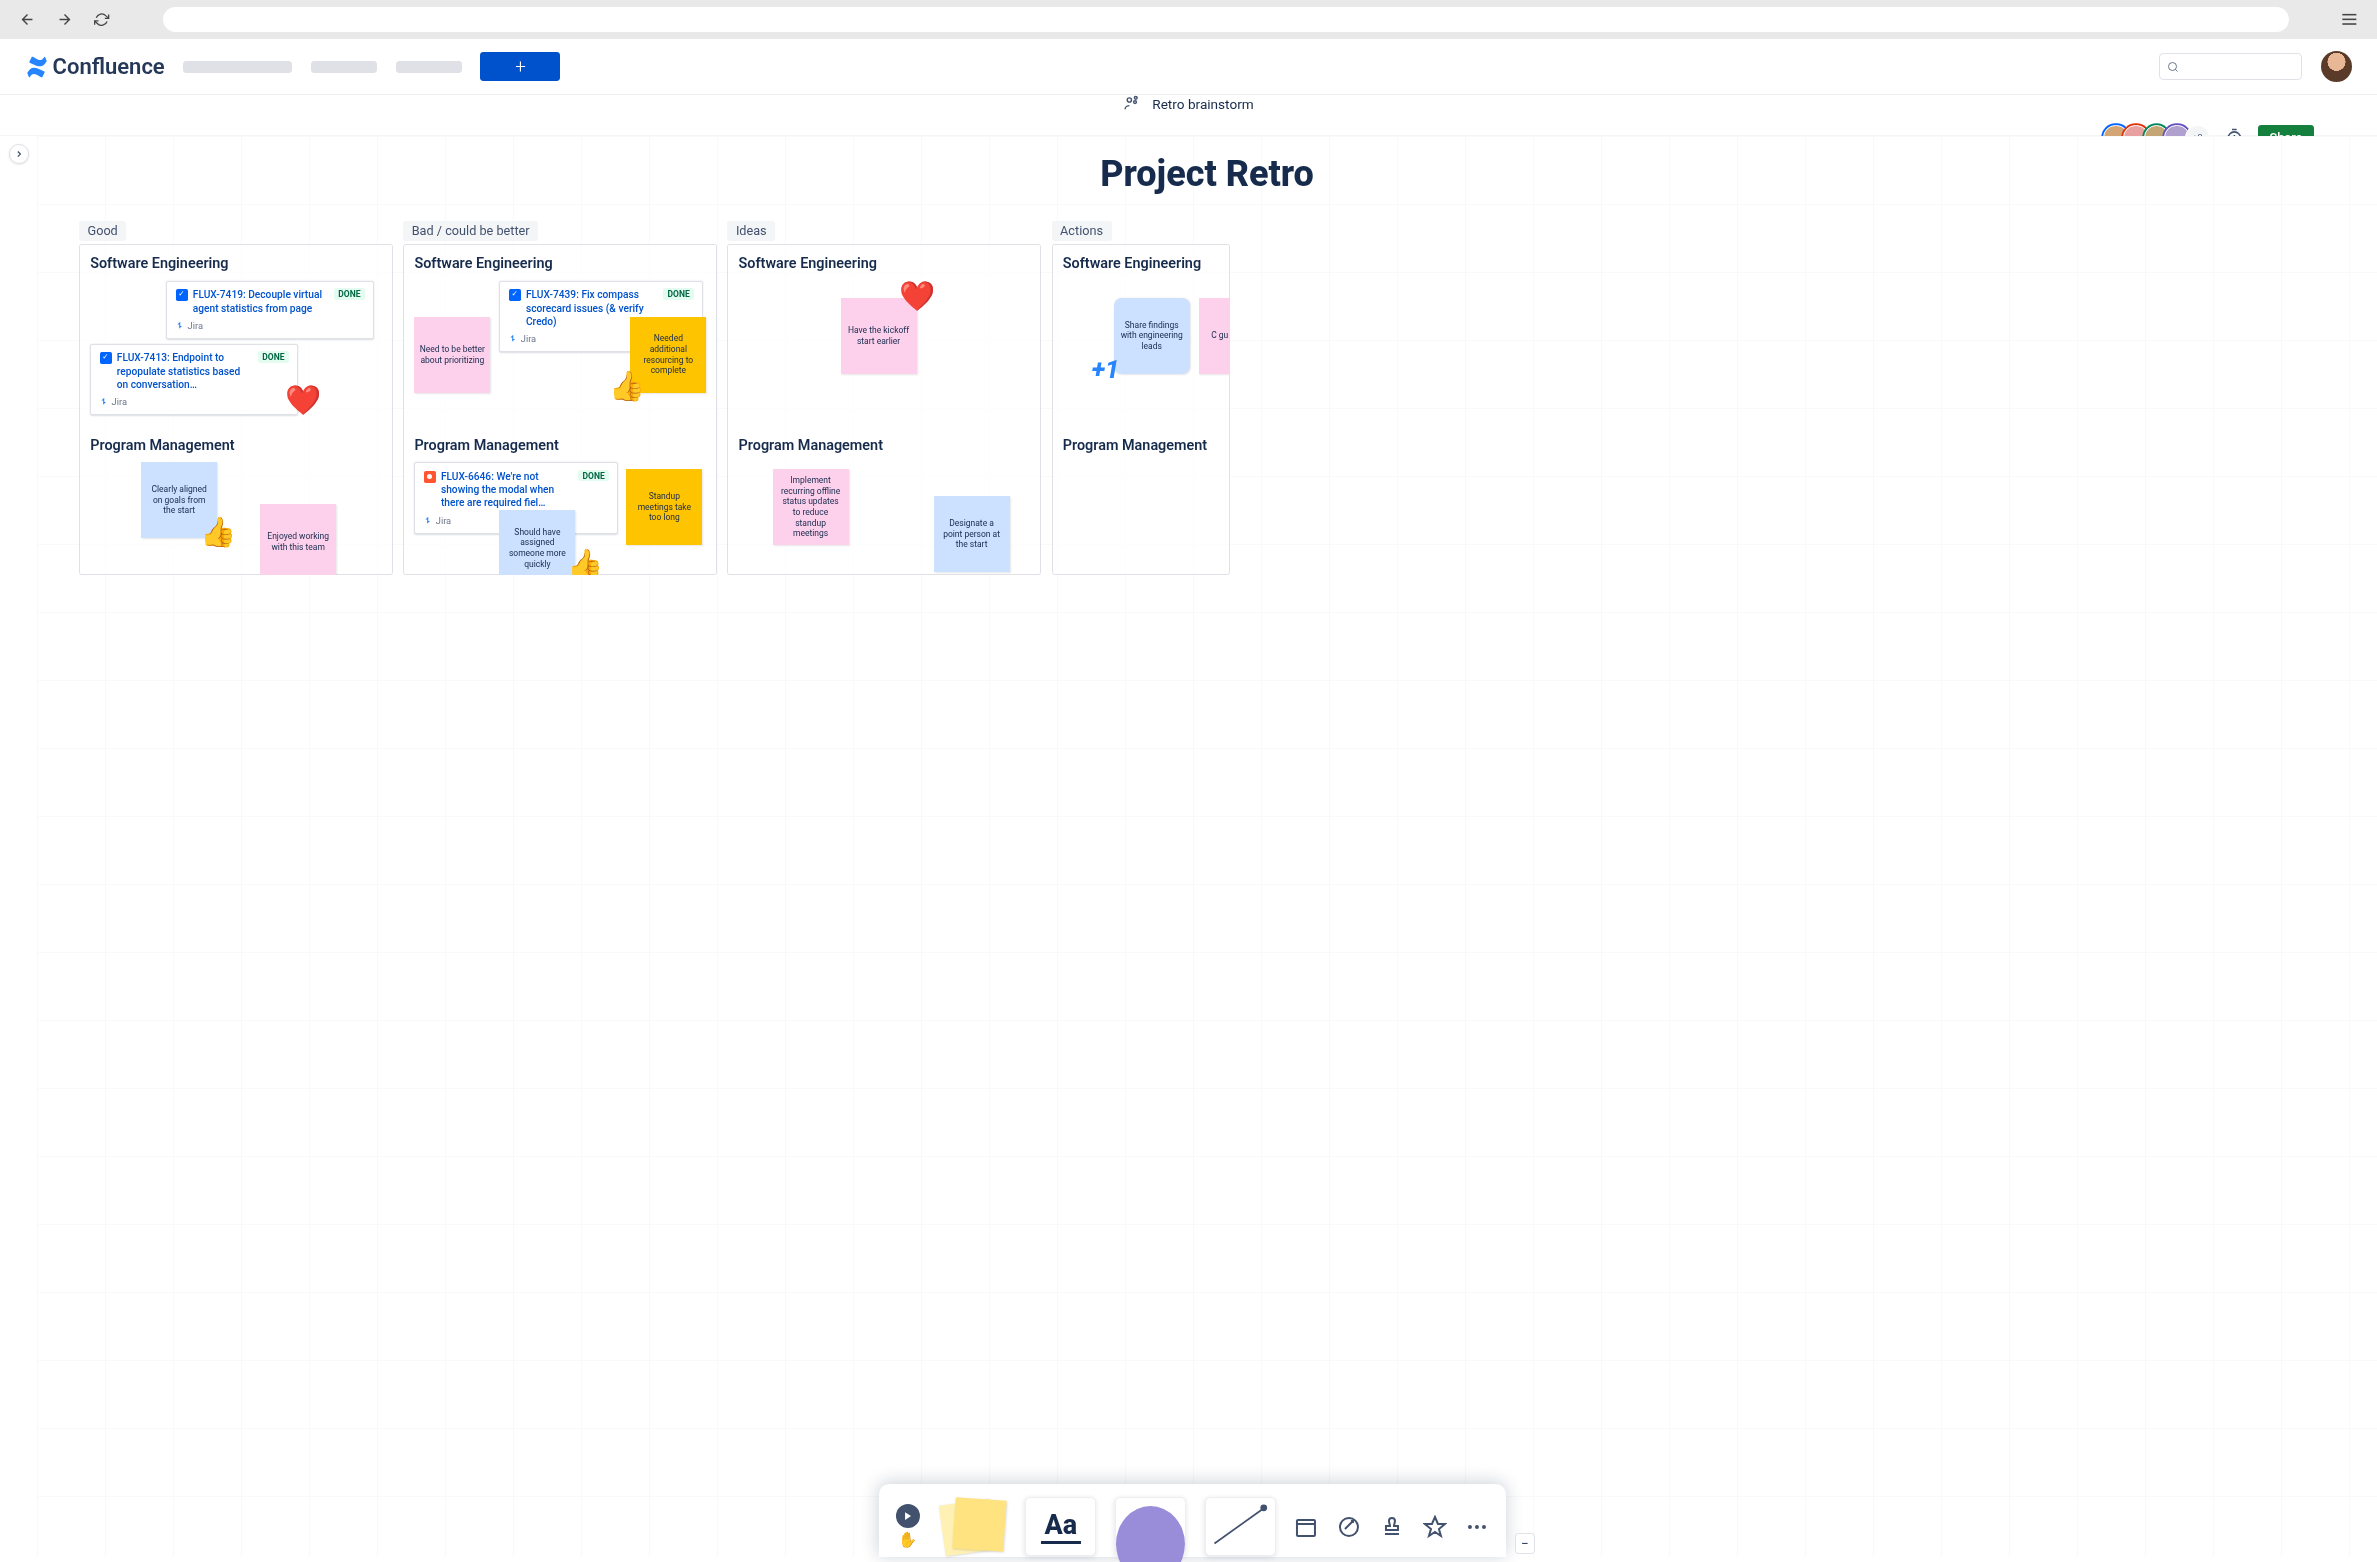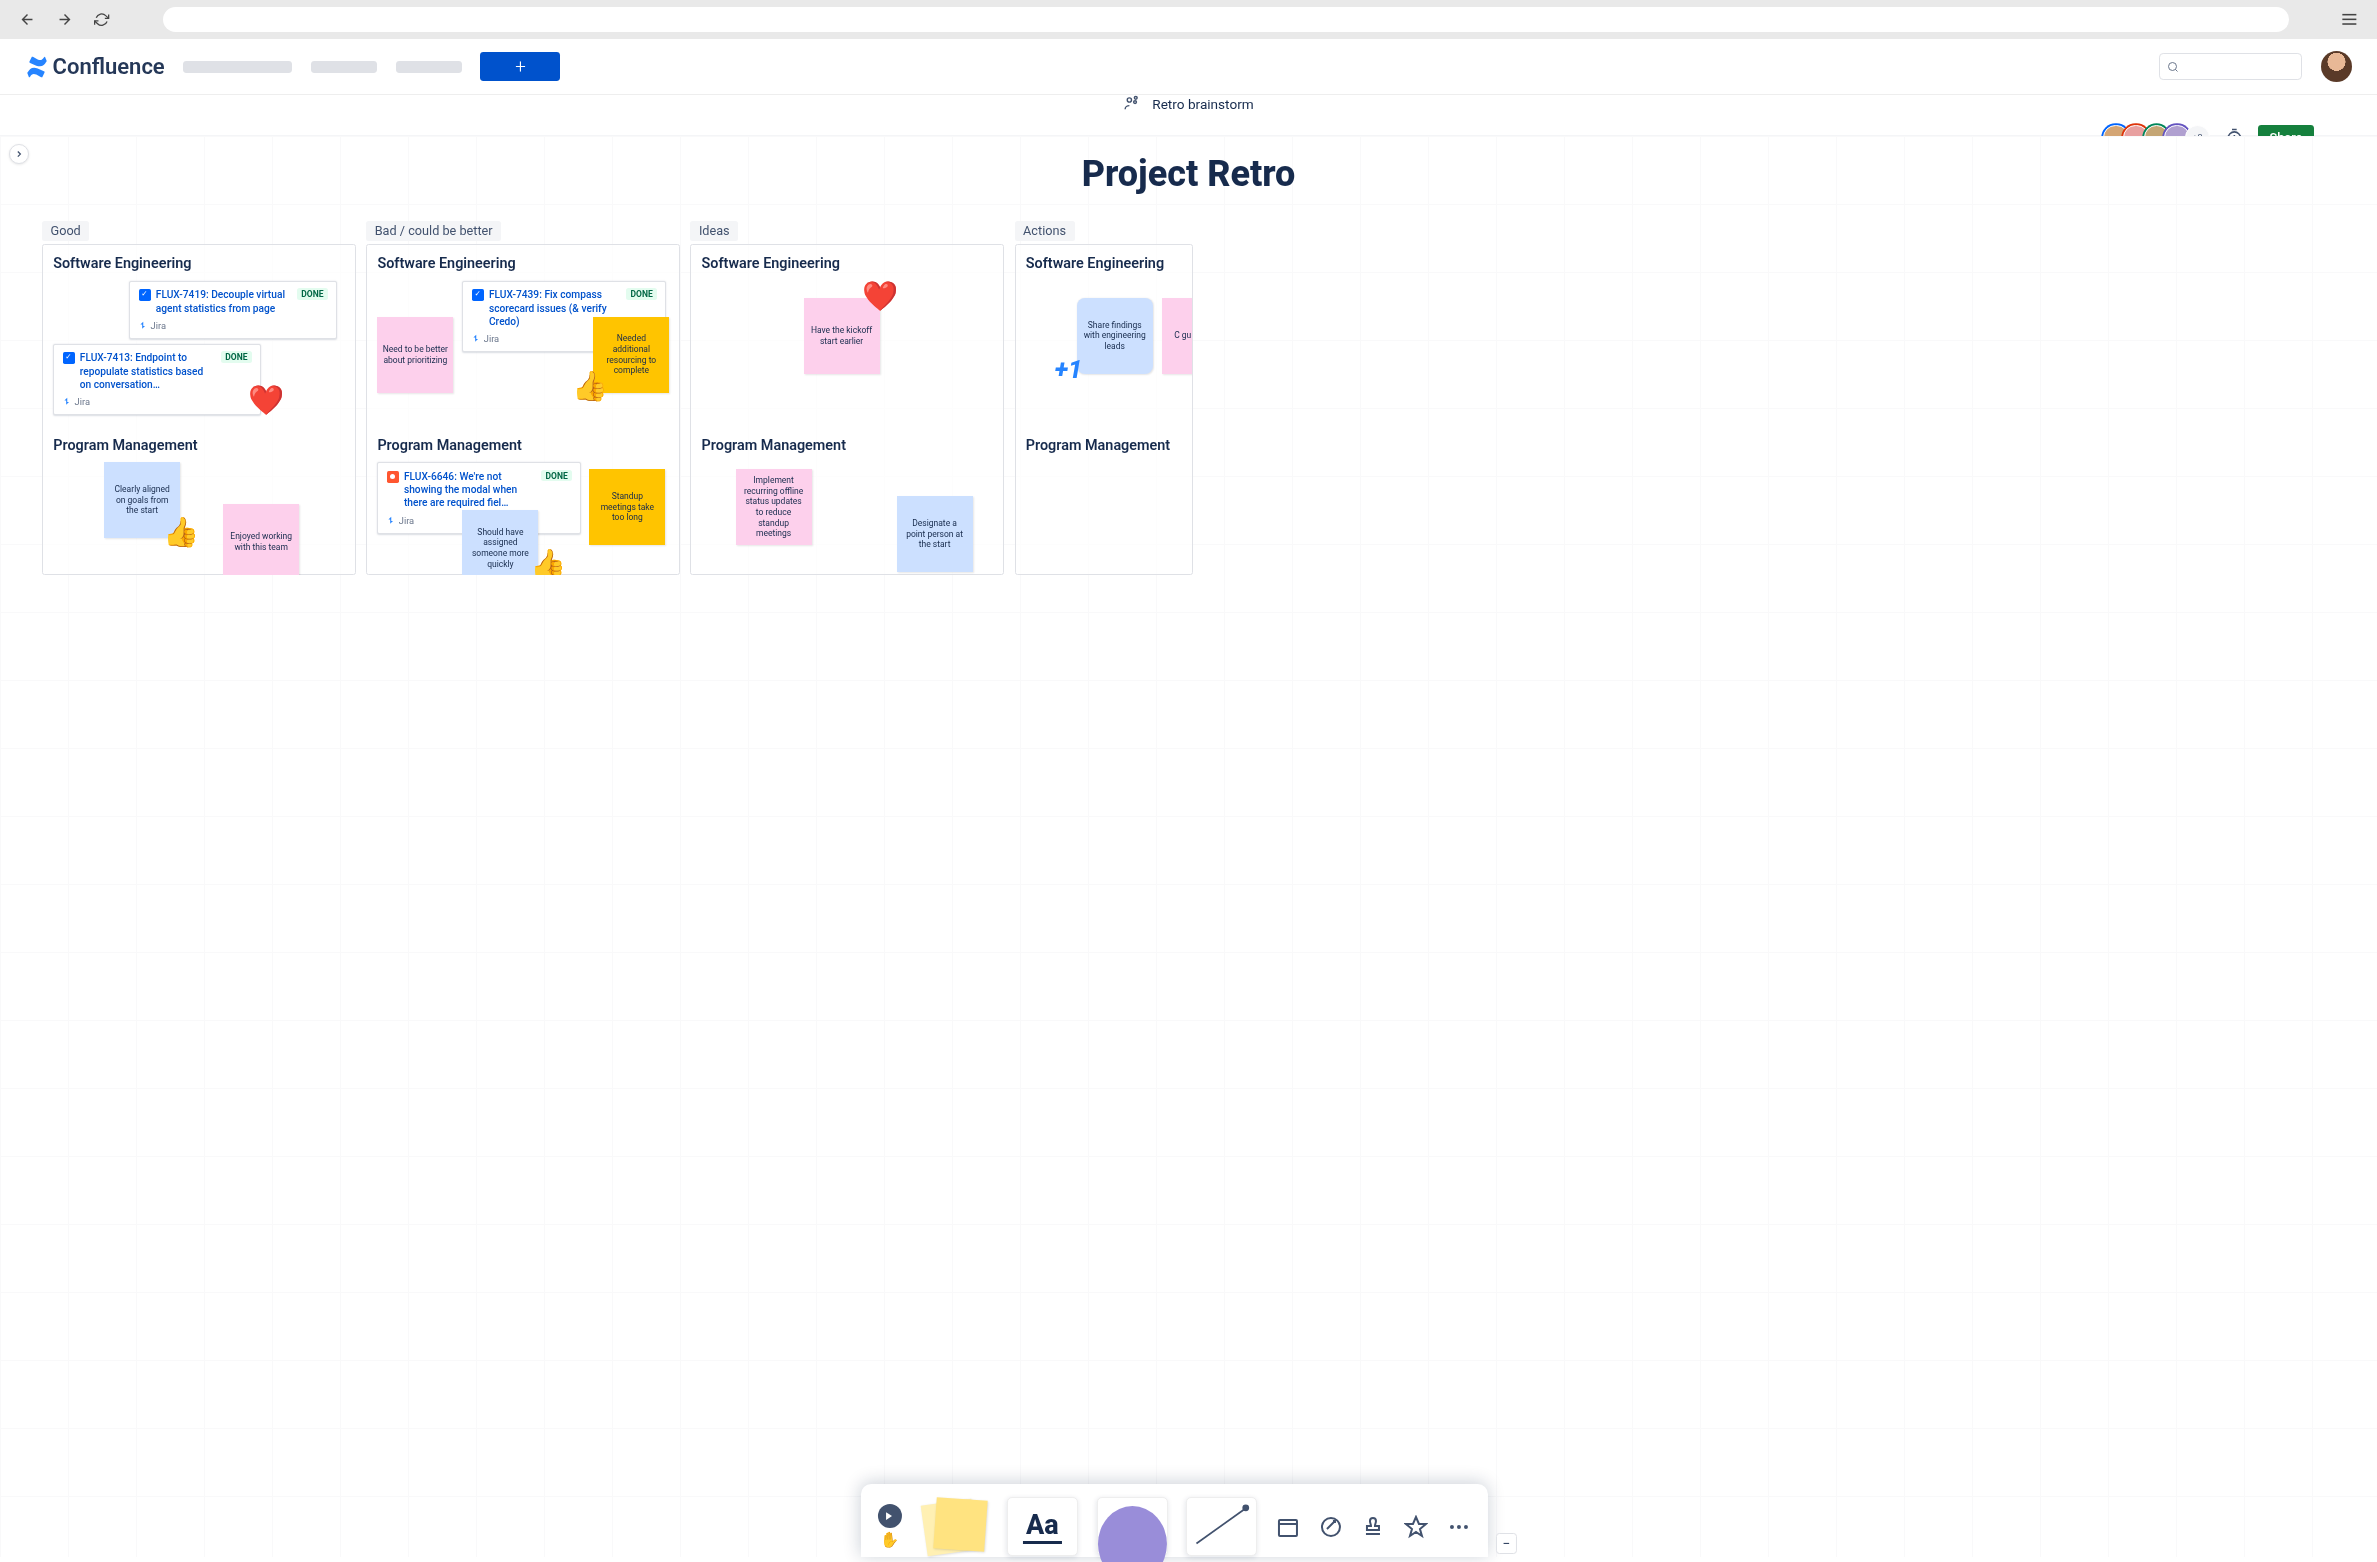--- a/index.html
+++ b/index.html
@@ -176,21 +176,21 @@
         </svg>
       </div>
   </div>
   <div class="expand-chevron">
       <svg width="10.2" height="10.2" viewBox="0 0 24 24" fill="none" stroke="#42526E" stroke-width="3">
         <polyline points="9 18 15 12 9 6"></polyline>
       </svg>
     </div>
 </div>
 
-<div class="board-wrapper" style="height:calc(100vh - 141px); min-height:594px;">
+<div class="board-wrapper" style="height:calc(100vh - 141px); min-height:594px;margin-left:37px;">
   <div class="grid-bg"></div>
   <h1 class="board-title">Project Retro</h1>
 
   <div class="columns-row">
 
     <div class="column-wrap">
       <span class="col-label">Good</span>
       <div class="column">
         <div class="section-title">Software Engineering</div>
         <div class="col-content">

